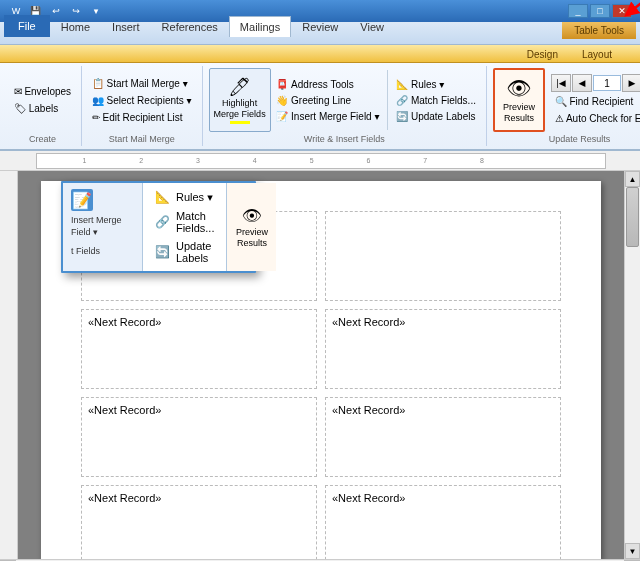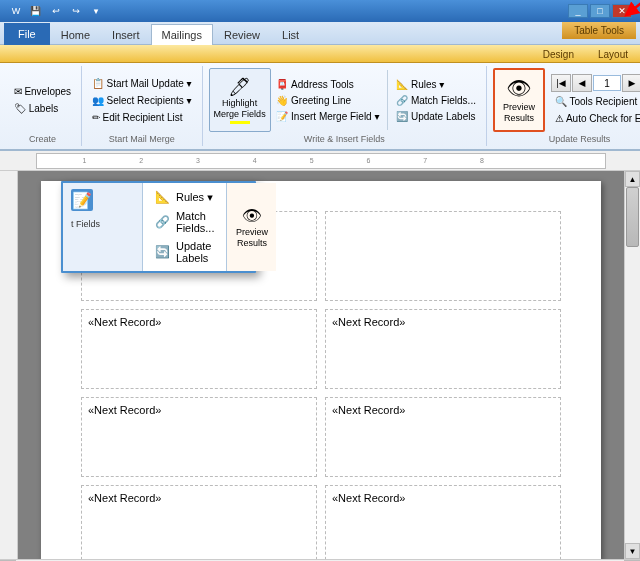--- a/index.html
+++ b/index.html
@@ -21,21 +21,21 @@
     .title-btn { width: 20px; height: 14px; background: #5a9fd4; border: 1px solid #3a7bb5; color: white; font-size: 9px; display: flex; align-items: center; justify-content: center; cursor: pointer; }
     .title-btn.close { background: #c0392b; }
     .qa-btn { width: 16px; height: 16px; display: flex; align-items: center; justify-content: center; font-size: 9px; color: white; }
 
     
     .ribbon-tabs {
       background: linear-gradient(to bottom, #dce9f7, #c5d9f0);
       height: 23px;
       display: flex;
       align-items: flex-end;
-      padding: 0 60px 0 4px;
+      padding: 0 60px 8px 4px;
       border-bottom: 1px solid #a0b8d0;
       position: relative;
     }
     .tab {
       padding: 3px 10px;
       font-size: 11px;
       cursor: pointer;
       border: 1px solid transparent;
       border-bottom: none;
       background: transparent;
@@ -276,29 +276,30 @@
     <div class="title-btn">_</div>
     <div class="title-btn">□</div>
     <div class="title-btn close">✕</div>
   </div>
 </div>
 
 <div class="ribbon-tabs">
   <div class="tab file-tab">File</div>
   <div class="tab">Home</div>
   <div class="tab">Insert</div>
+  <div class="tab">References</div>
   <div class="tab active">Mailings</div>
   <div class="tab">Review</div>
-  <div class="tab">List</div>
+  <div class="tab">View</div>
   <div class="table-tools-indicator">
     <span>Table Tools</span>
   </div>
 </div>
 
-<div style="background: linear-gradient(to bottom, #fce8a0, #f0c040); height: 18px; display: flex; align-items: flex-end; justify-content: flex-end; padding-right: 0; border-bottom: 1px solid #c09020;">
+<div style="background: linear-gradient(to bottom, #fce8a0, #f0c040); height: 18px; display: flex; align-items: flex-end; justify-content: flex-end; padding-right: 16px; border-bottom: 1px solid #c09020;">
   <div class="tt-tab">Design</div>
   <div class="tt-tab">Layout</div>
 </div>
 
 <div class="ribbon">
 
   <div class="ribbon-group">
     <div class="ribbon-group-content">
       <div style="display:flex;flex-direction:column;gap:2px;">
         <div class="ribbon-btn-small">
@@ -312,21 +313,21 @@
       </div>
     </div>
     <div class="ribbon-group-label">Create</div>
   </div>
 
   <div class="ribbon-group">
     <div class="ribbon-group-content">
       <div style="display:flex;flex-direction:column;gap:2px;">
         <div class="ribbon-btn-small">
           <span>📋</span>
-          <span>Start Mail Update ▾</span>
+          <span>Start Mail Merge ▾</span>
         </div>
         <div class="ribbon-btn-small">
           <span>👥</span>
           <span>Select Recipients ▾</span>
         </div>
         <div class="ribbon-btn-small">
           <span>✏</span>
           <span>Edit Recipient List</span>
         </div>
       </div>
@@ -395,21 +396,21 @@
       <div style="display:flex;flex-direction:column;gap:2px;margin-left:4px;">
         <div style="display:flex;gap:1px;align-items:center;">
           <div class="nav-btn">|◀</div>
           <div class="nav-btn">◀</div>
           <input class="mini-input" value="1" style="">
           <div class="nav-btn">▶</div>
 
         </div>
         <div class="ribbon-btn-small">
           <span>🔍</span>
-          <span>Tools Recipient</span>
+          <span>Find Recipient</span>
         </div>
         <div class="ribbon-btn-small">
           <span>⚠</span>
           <span>Auto Check for Errors</span>
         </div>
       </div>
     </div>
     <div class="ribbon-group-label">Update Results</div>
   </div>
 
@@ -479,20 +480,21 @@
       </div>
 
       <div class="merge-dropdown" style="top:0px;left:20px;">
 
         <div style="display:flex;gap:0;">
 
           <div style="background:#e8f0fa;border-right:1px solid #b0c8e0;padding:6px 8px;min-width:80px;font-size:10px;display:flex;flex-direction:column;gap:4px;">
             <div style="display:flex;align-items:center;gap:4px;">
               <span style="font-size:16px;background:#4a8fd0;color:white;width:22px;height:22px;display:flex;align-items:center;justify-content:center;border-radius:2px;">📝</span>
             </div>
+            <div style="font-size:9px;color:#333;line-height:1.3;">Insert Merge<br>Field ▾</div>
             <div style="font-size:9px;color:#333;margin-top:4px;">t Fields</div>
           </div>
 
           <div style="flex:1;padding:4px 0;">
             <div class="mdd-item">
               <span style="font-size:12px;">📐</span>
               <span>Rules ▾</span>
             </div>
             <div class="mdd-item">
               <span style="font-size:12px;">🔗</span>

